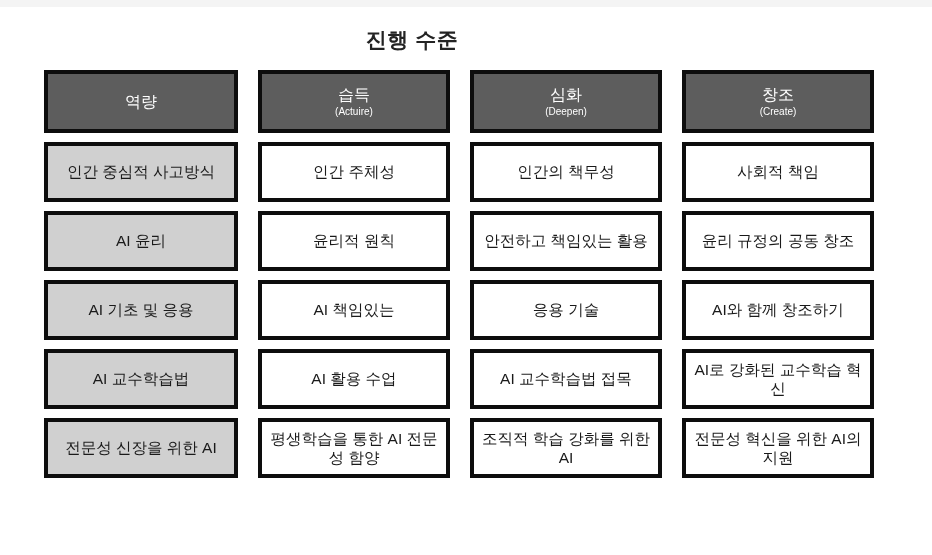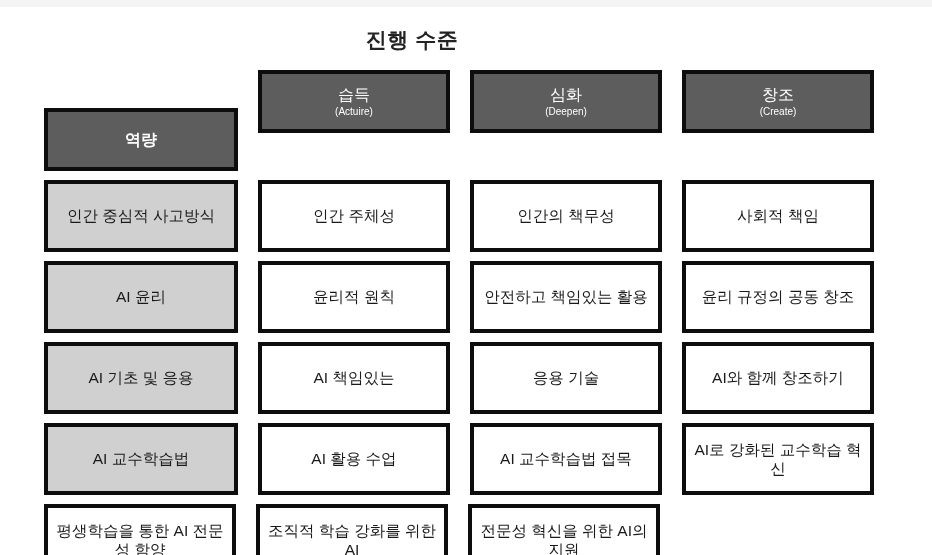--- a/index.html
+++ b/index.html
@@ -70,25 +70,24 @@
   .col-3 { width: 192px; flex: 0 0 192px; }
 
   .row-header .cell {
     background: #5d5d5d;
     color: #ffffff;
     height: 63px;
     font-size: 16px;
   }
   .row-header .cell.col-0 {
     font-size: 19px;
-    font-weight: 700;
-    margin-top: 38px;
+    font-weight: 400;
   }
   .row-body .cell {
-    height: 72px;
+    height: 60px;
   }
   .row-body .cell.col-0 {
     background: #d0d0d0;
     font-weight: 400;
   }
   .hdr-stack {
     display: flex;
     flex-direction: column;
     align-items: center;
     justify-content: center;
@@ -189,20 +188,23 @@
         </div>
       <div class="cell col-2">
           <span class="cell-text">AI 교수학습법 접목</span>
         </div>
       <div class="cell col-3">
           <span class="cell-text">AI로 강화된 교수학습 혁신</span>
         </div>
     </div>
 
     <div class="row row-body">
+      <div class="cell col-0">
+          <span class="cell-text">전문성 신장을 위한 AI</span>
+        </div>
       <div class="cell col-1">
           <span class="cell-text">평생학습을 통한 AI 전문성 함양</span>
         </div>
       <div class="cell col-2">
           <span class="cell-text">조직적 학습 강화를 위한 AI</span>
         </div>
       <div class="cell col-3">
           <span class="cell-text">전문성 혁신을 위한 AI의 지원</span>
         </div>
     </div>

